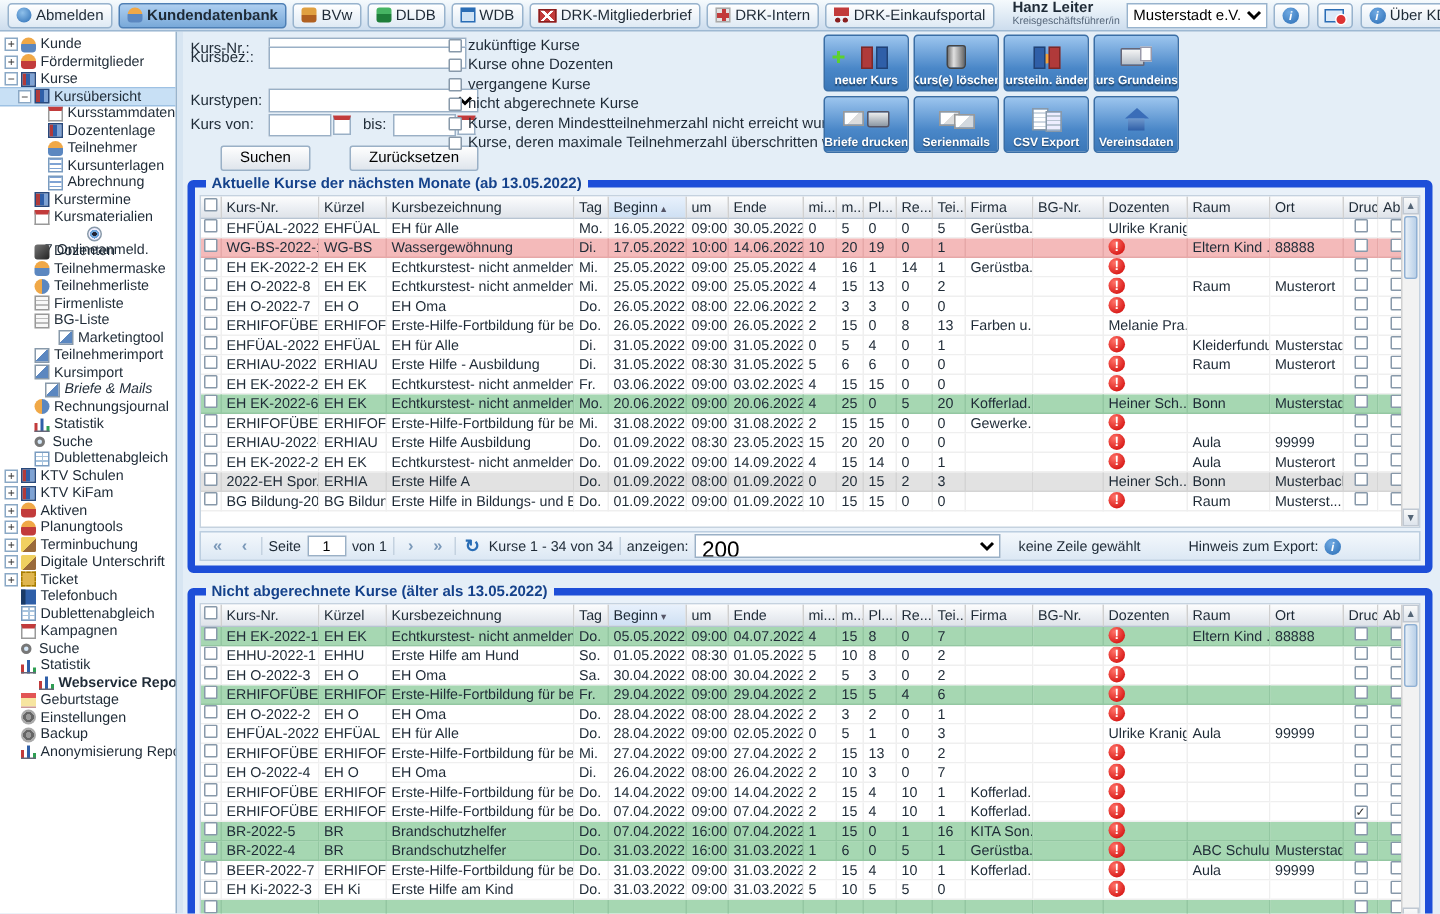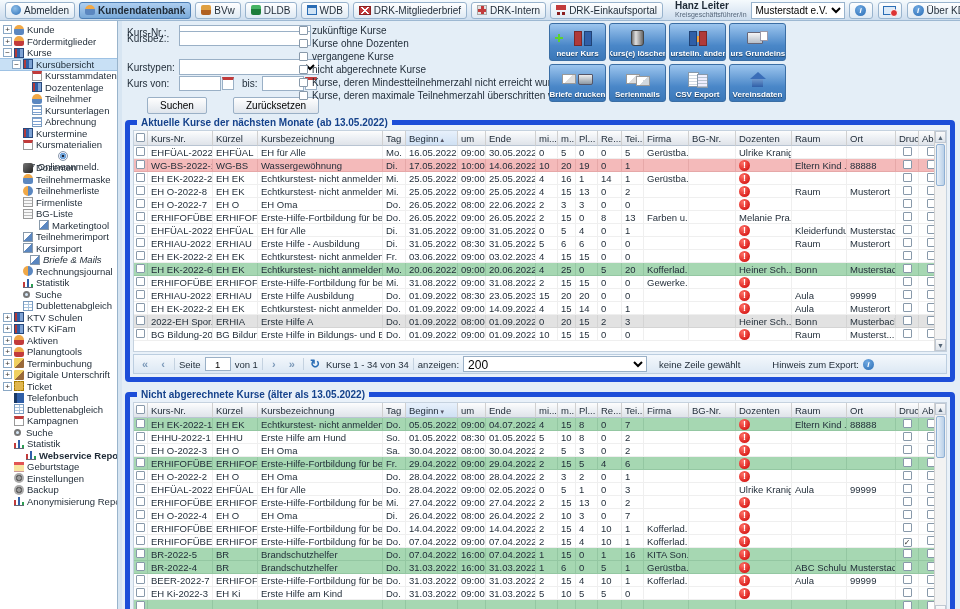--- a/index.html
+++ b/index.html
@@ -123,21 +123,21 @@
   .varrow { position:absolute; left:0; right:0; height:12px; background:linear-gradient(#fafafa,#dde4ec); border:1px solid #c0c8d2; color:#567; font-size:7px; text-align:center; line-height:11px; }
   .varrow.up { top:0; } .varrow.down { bottom:0; }
   .vthumb { position:absolute; top:13px; left:1px; width:9px; height:42px; background:linear-gradient(90deg,#e8f0f8,#b9d0e8); border:1px solid #8fb0d4; border-radius:2px; }
 
   
   .pagebar { height:20px; margin-top:2px; display:flex; align-items:center; gap:4px; padding:0 4px; background:linear-gradient(#f4f8fc,#dce8f4); border:1px solid #bccee0; font-size:9.5px; white-space:nowrap; }
   .pg-btn { color:#7a98b8; font-size:11px; line-height:14px; width:14px; text-align:center; font-weight:bold; }
   .pg-btn.refresh { color:#2a6db5; font-size:12px; }
   .pg-sep { width:1px; height:12px; background:#c4d2e0; }
   .pg-input { width:26px; height:14px; border:1px solid #9ab0c6; text-align:center; font-size:9.5px; font-family:"Liberation Sans",sans-serif; }
-  .pg-select { width:184px; height:16px; border:1px solid #9ab0c6; font-size:12px; background:#fff; font-family:"Liberation Sans",sans-serif; }
+  .pg-select { width:204px; height:16px; border:1px solid #9ab0c6; font-size:15px; background:#fff; font-family:"Liberation Sans",sans-serif; }
 </style>
 </head>
 <body>
 
 <div class="topbar">
   <span id="tb-buttons" style="display:flex;gap:4px;align-items:center">
       <span class="tb-btn">
         <span class="tbi logout-icon"></span>
         <span>Abmelden</span>
       </span>

